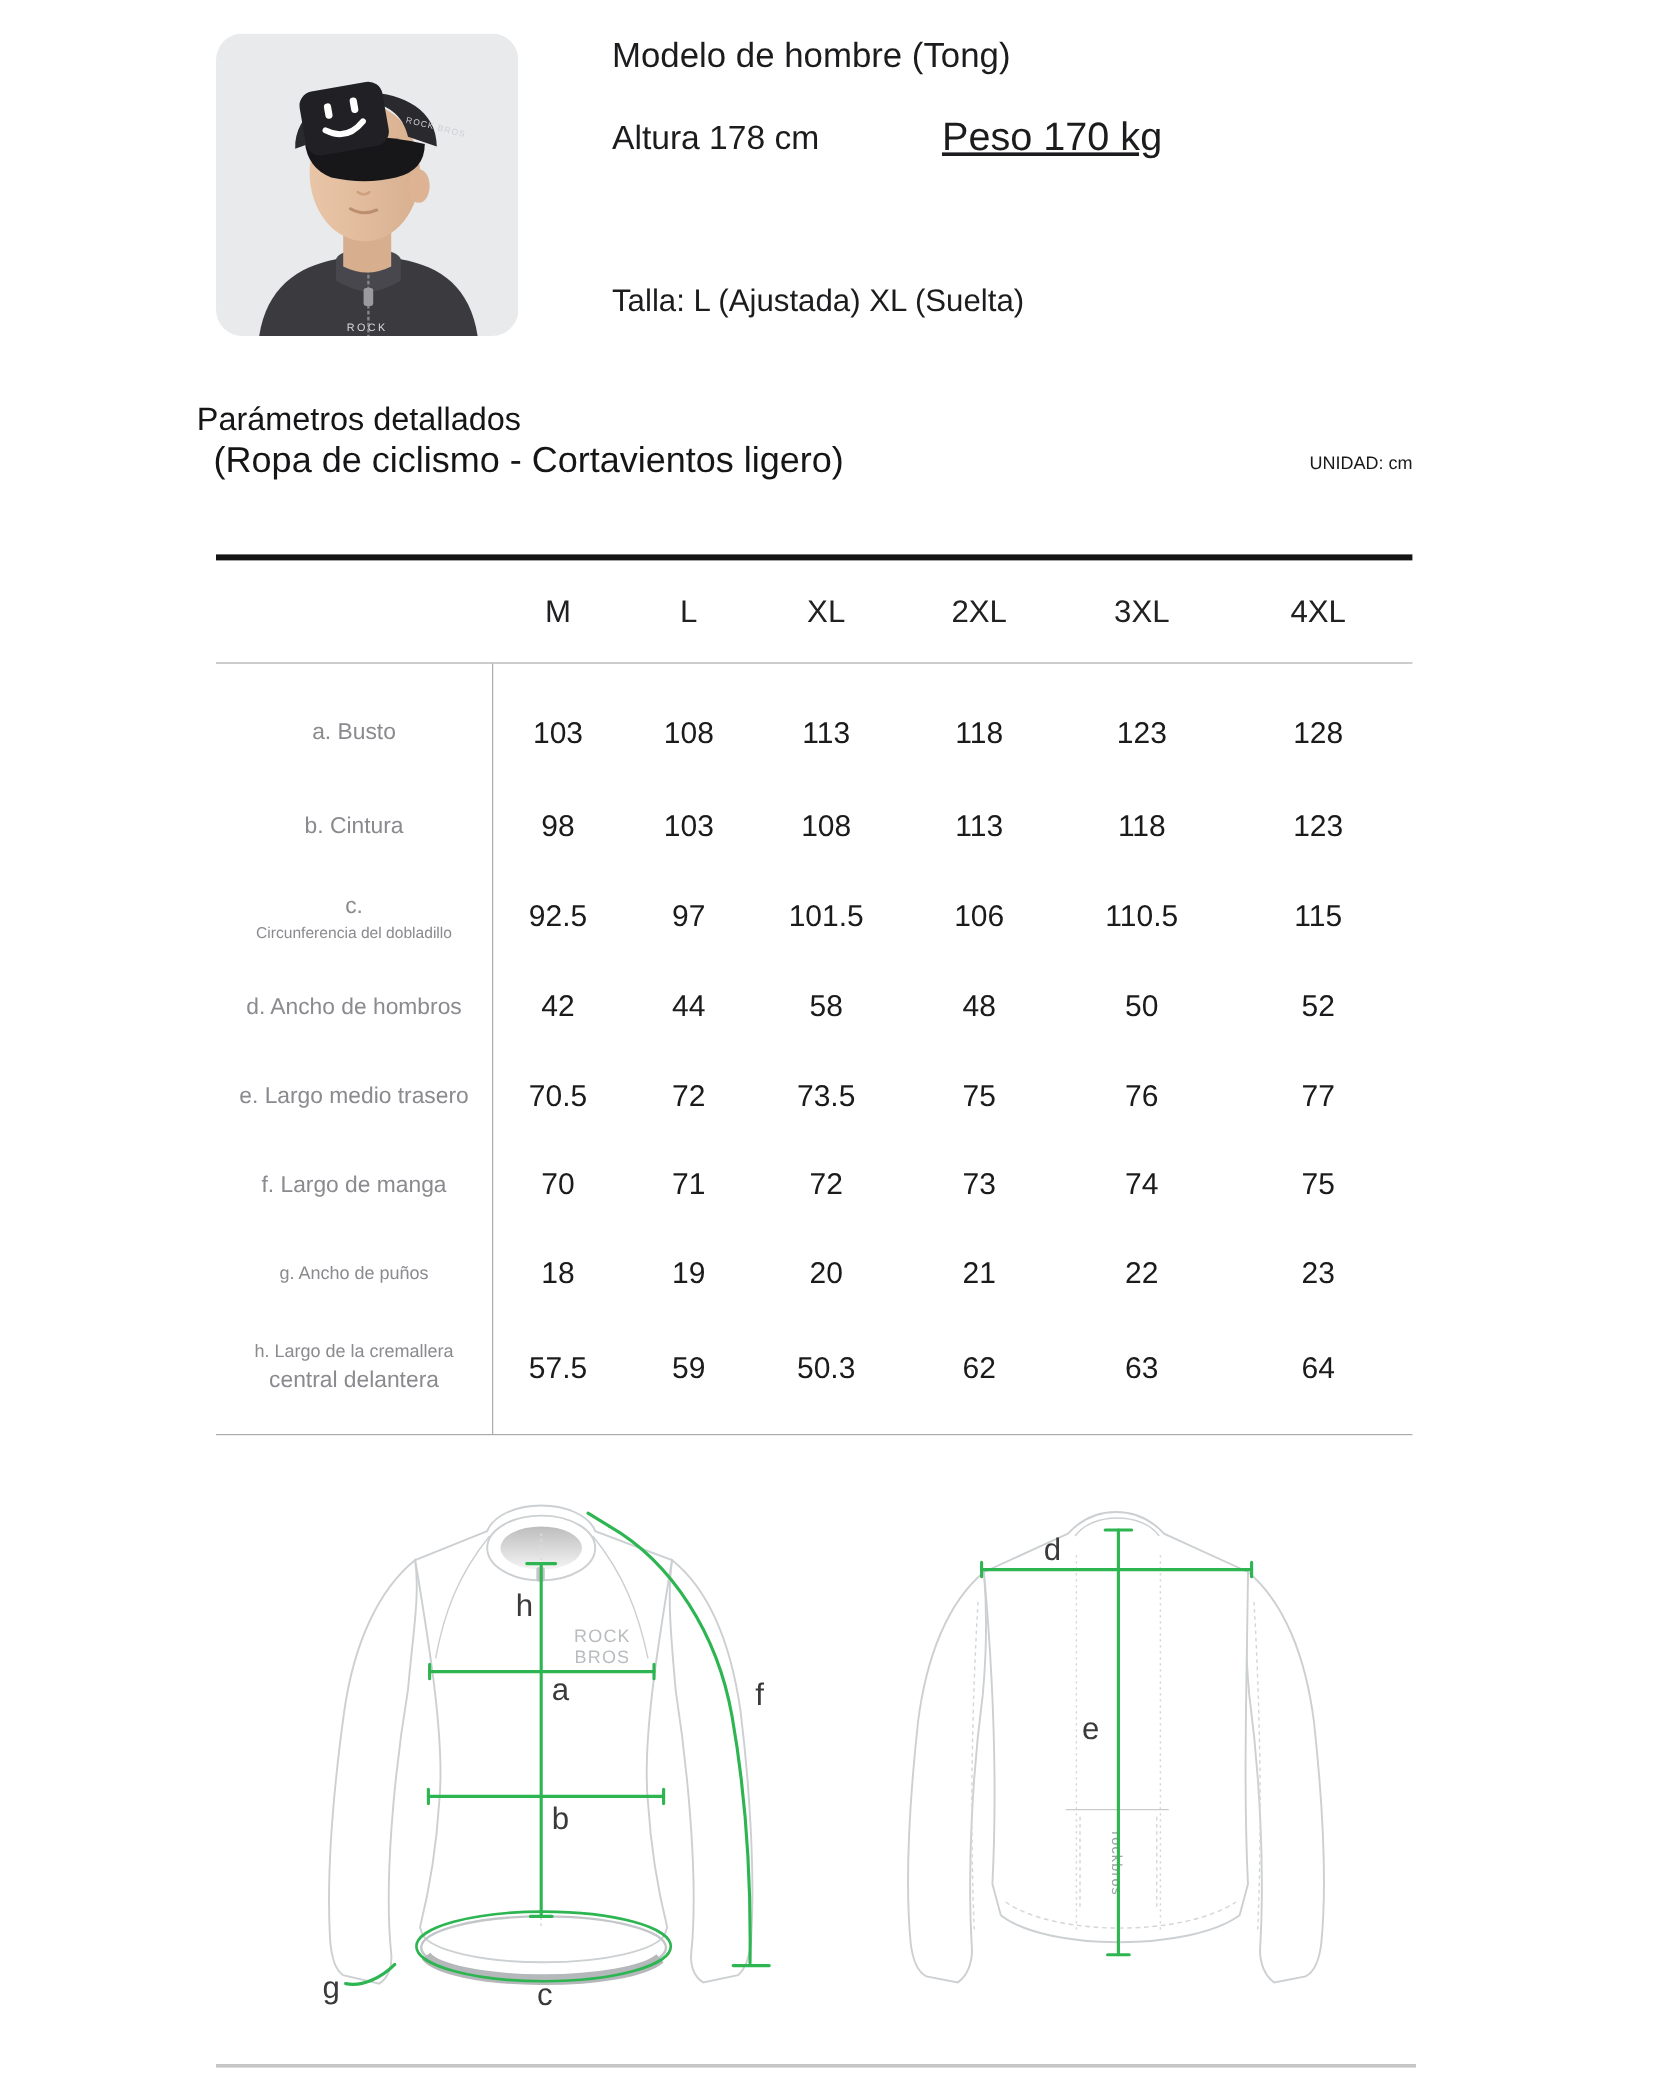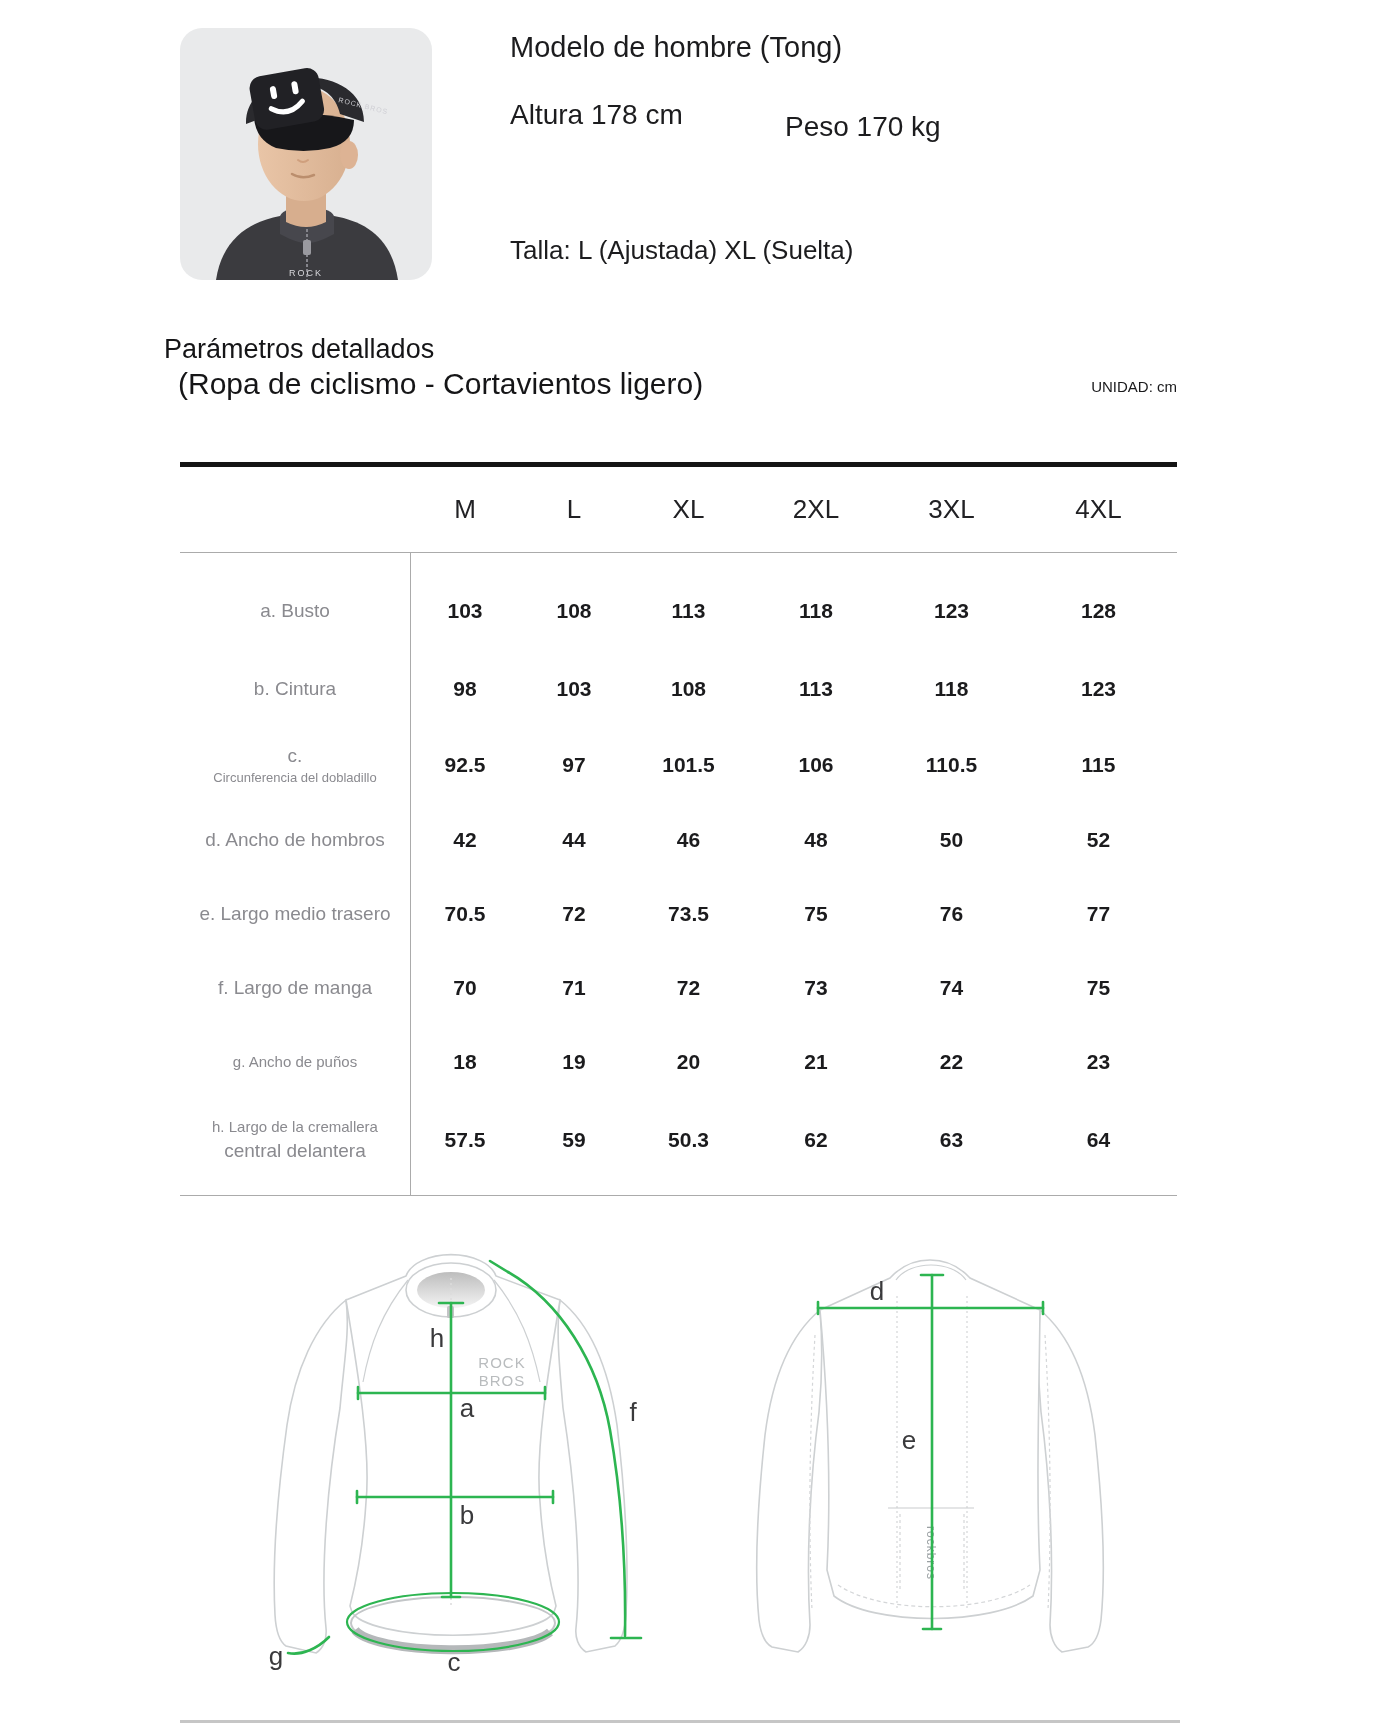--- a/index.html
+++ b/index.html
@@ -5,21 +5,21 @@
   html,body { margin:0; padding:0; background:#ffffff; }
   .page {
     position:relative; width:1384px; height:1731px; background:#ffffff;
     font-family:"Liberation Sans", sans-serif; color:#1c1c1e; overflow:hidden;
   }
   .abs { position:absolute; }
 
   
   .model-title   { left:510px; top:30px;  font-size:29px; line-height:34px; font-weight:500; }
   .model-height  { left:510px; top:99px;  font-size:28px; line-height:32px; font-weight:500; }
-  .model-weight  { left:785px; top:111px;  font-size:28px; line-height:32px; font-weight:500; }
+  .model-weight  { left:785px; top:98px;  font-size:33px; line-height:32px; font-weight:500;text-decoration:underline; }
   .model-size    { left:510px; top:233px; font-size:26px; line-height:34px; font-weight:500; }
 
   
   .sec-title1 { left:164px; top:333px; font-size:27px; line-height:32px; font-weight:500; color:#151517; }
   .sec-title2 { left:178px; top:366px; font-size:30px; line-height:36px; font-weight:500; color:#151517; }
   .unit-label { left:180px; top:378px; width:997px; text-align:right; font-size:15px; font-weight:500; color:#19191b; }
 
   
   .size-table { left:180px; top:462px; width:997px; }
   .t-header {
@@ -28,21 +28,21 @@
   }
   .hcell { text-align:center; font-size:26px; font-weight:500; color:#212124; }
   .t-body { position:relative; border-bottom:1px solid #ababab; }
   .v-divider { position:absolute; left:230px; top:0; bottom:0; width:1px; background:#ababab; }
   .trow { display:flex; align-items:center; box-sizing:border-box; }
   .lblcell { width:230px; text-align:center; color:#8a8a8f; }
   .lblcell .lline { display:block; }
   .lbl-md { font-size:19px; line-height:26px; }
   .lbl-sm { font-size:15px; line-height:22px; }
   .lbl-xs { font-size:13px; line-height:18px; }
-  .vcell { text-align:center; font-size:21px; font-weight:700; color:#1b1b1d; }
+  .vcell { text-align:center; font-size:25px; font-weight:400; color:#1b1b1d; }
   .row-pad-top { padding-top:18px; }
   .row-pad-bot { padding-bottom:14px; }
 
   
   .front-diagram { left:230px; top:1240px; }
   .back-diagram  { left:730px; top:1240px; }
   .bottom-divider { left:180px; top:1720px; width:1000px; height:3px; background:#c6c6c6; }
 
   svg text.m-label { font-family:"Liberation Sans", sans-serif; font-size:26px; fill:#3a3a3c; }
   svg text.d-logo  { font-family:"Liberation Sans", sans-serif; letter-spacing:1px; }
@@ -141,21 +141,21 @@
           <div class="vcell" style="width: 134px;">106</div>
           <div class="vcell" style="width: 137px;">110.5</div>
           <div class="vcell" style="width: 157px;">115</div>
         </div>
         <div class="trow" style="height: 75px;">
           <div class="lblcell">
             <span class="lline lbl-md">d. Ancho de hombros</span>
           </div>
           <div class="vcell" style="width: 110px;">42</div>
           <div class="vcell" style="width: 108px;">44</div>
-          <div class="vcell" style="width: 121px;">46</div>
+          <div class="vcell" style="width: 121px;">58</div>
           <div class="vcell" style="width: 134px;">48</div>
           <div class="vcell" style="width: 137px;">50</div>
           <div class="vcell" style="width: 157px;">52</div>
         </div>
         <div class="trow" style="height: 74px;">
           <div class="lblcell">
             <span class="lline lbl-md">e. Largo medio trasero</span>
           </div>
           <div class="vcell" style="width: 110px;">70.5</div>
           <div class="vcell" style="width: 108px;">72</div>

